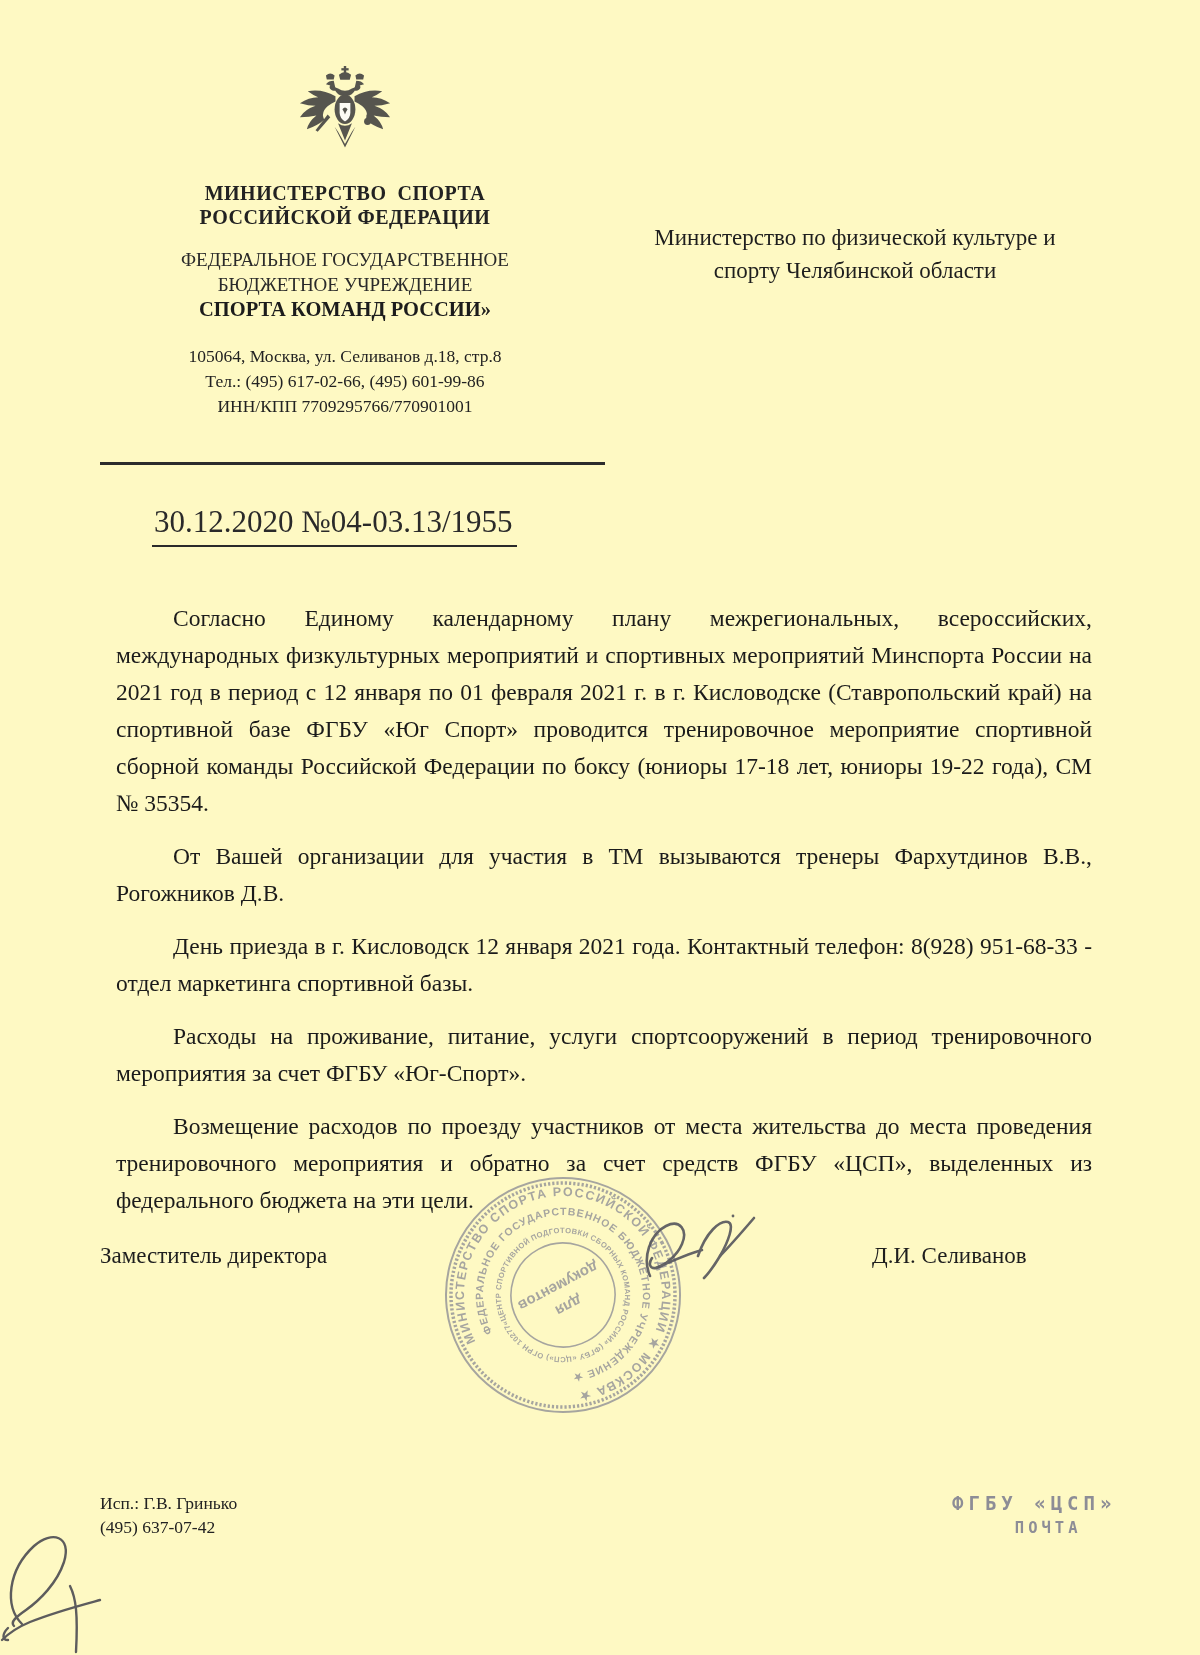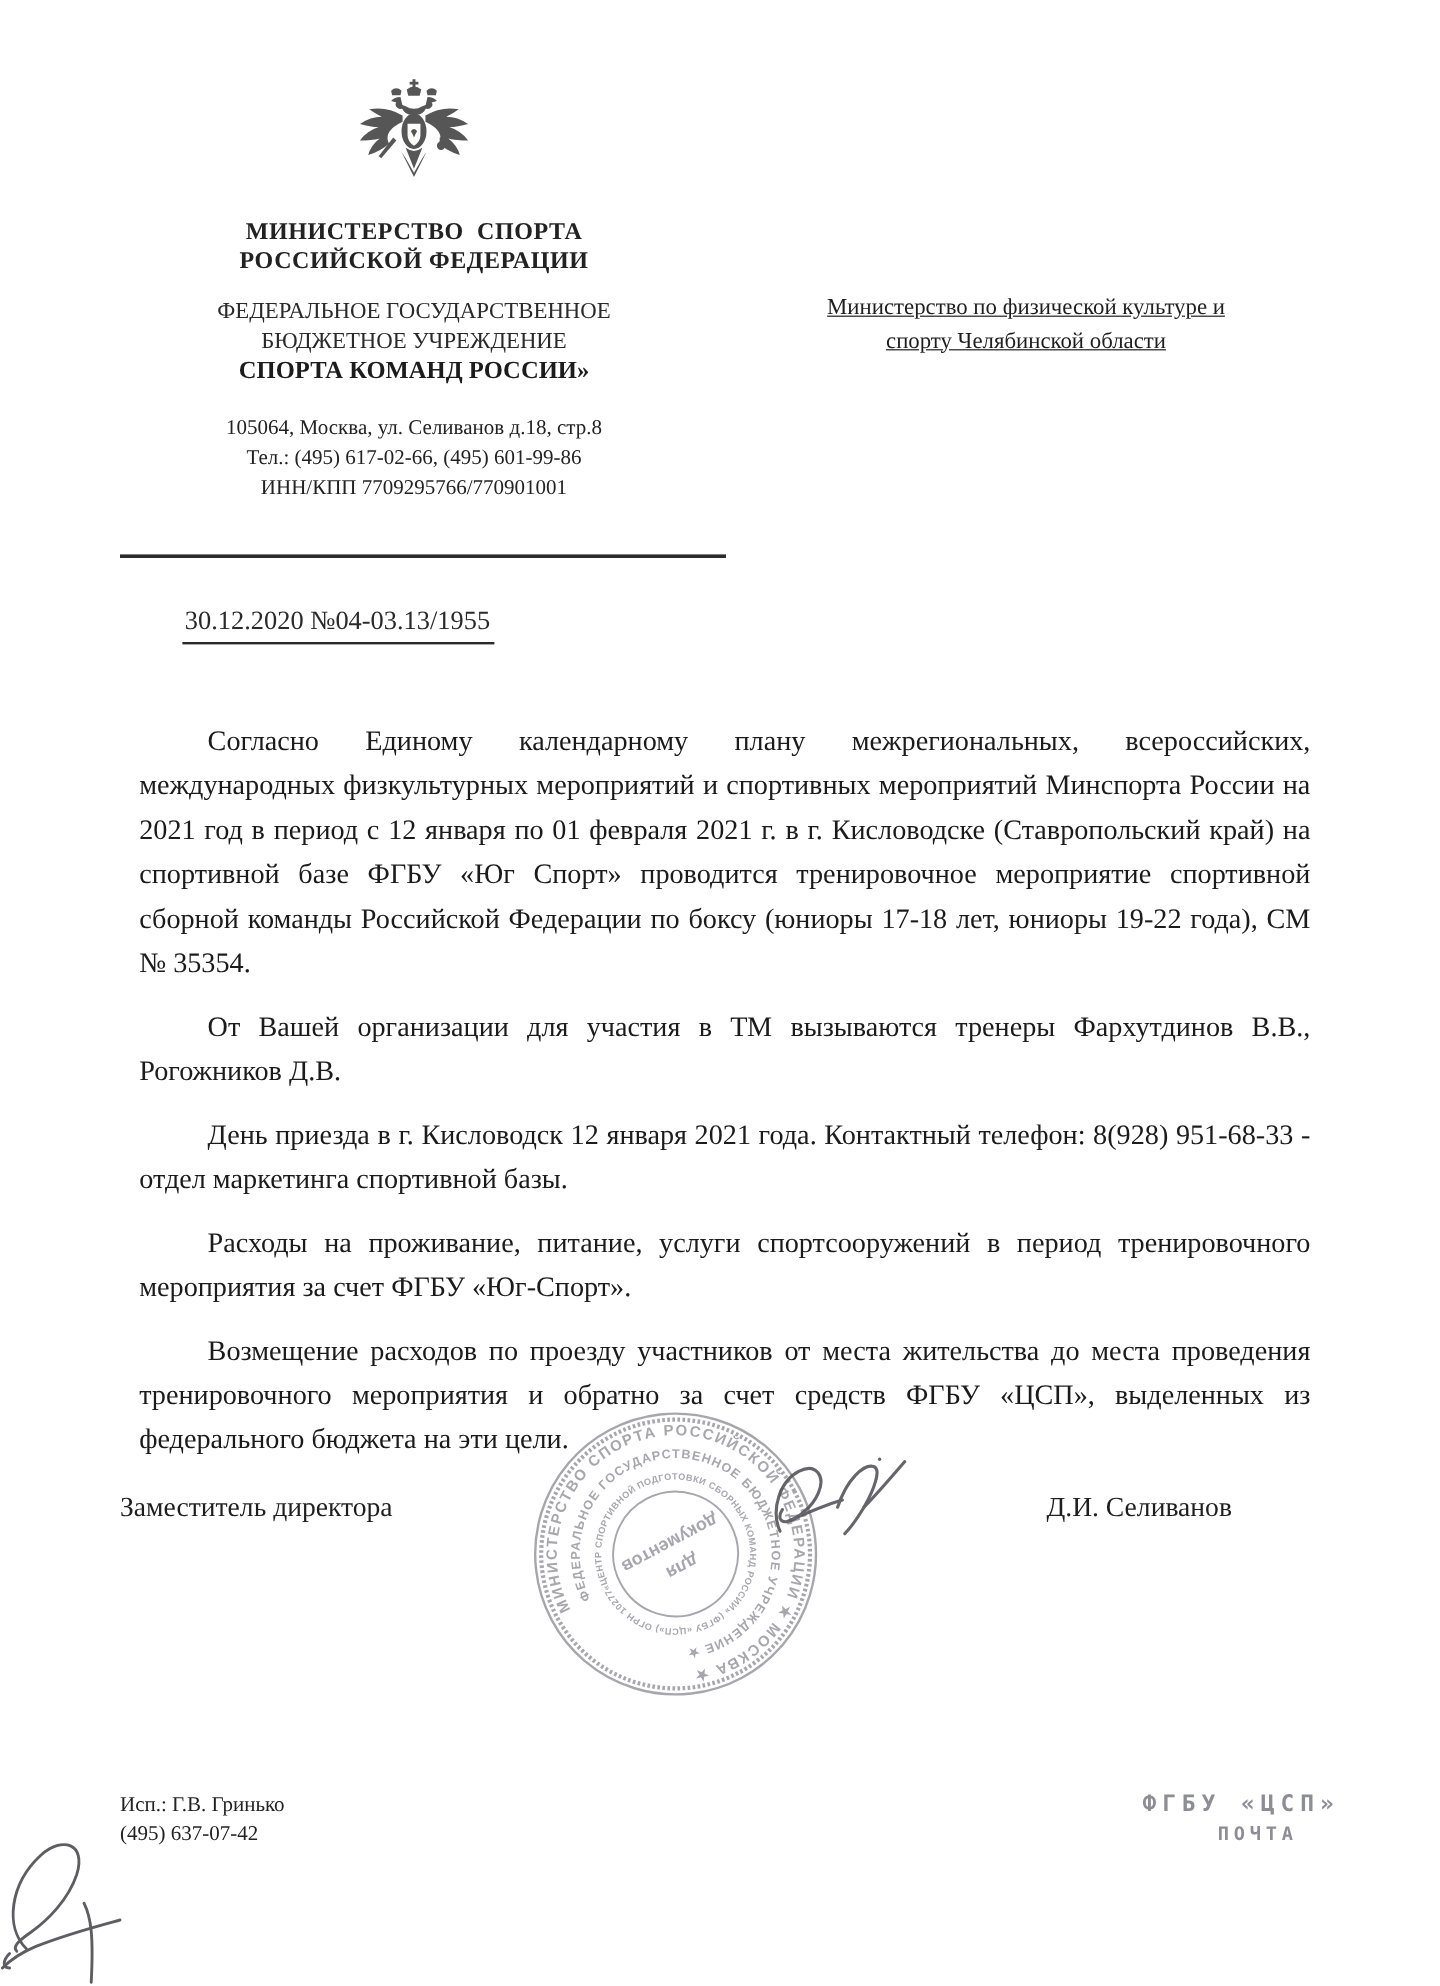--- a/index.html
+++ b/index.html
@@ -1,21 +1,21 @@
 <!DOCTYPE html>
 <html><head>
 <meta charset="utf-8">
 <style>
   html,body{margin:0;padding:0;}
   body{background:#e8e8e8;}
   .page{
     position:relative;
     width:1200px;height:1655px;
     margin:0 auto;
-    background:#ffffff;
+    background:#fef9c3;
     font-family:"Liberation Serif", serif;
     color:#1d1d1d;
     overflow:hidden;
   }
   .prewrap{white-space:pre-wrap;}
 
   
   .lh-left{
     position:absolute;left:108px;top:60px;width:474px;
     text-align:center;
@@ -28,28 +28,28 @@
   .org-top{margin-top:20px;font-size:19px;line-height:1.2;color:#2a2a2a;}
   .org-bold{font-weight:bold;font-size:20.5px;line-height:1.2;color:#1c1c1c;}
   .addr{margin-top:24px;font-size:17.5px;line-height:1.3;color:#222;}
   .lh-rule{
     position:absolute;left:100px;top:462px;width:505px;height:3px;
     background:#2c2c2c;
   }
 
   
   .recipient{
-    position:absolute;left:605px;top:243px;width:500px;
-    text-align:center;font-size:19px;line-height:1.45;color:#1e1e1e;text-decoration:underline;
+    position:absolute;left:605px;top:221px;width:500px;
+    text-align:center;font-size:23px;line-height:1.45;color:#1e1e1e;
   }
 
   
   .refline{
     position:absolute;left:152px;top:504px;
-    font-size:22px;color:#2a2a2a;
+    font-size:31px;color:#2a2a2a;
     border-bottom:2.5px solid #2a2a2a;padding:0 4px 5px 2px;
   }
 
   
   .body-text{
     position:absolute;left:100px;top:584px;width:1008px;
     font-size:23.5px;line-height:37px;color:#1b1b1b;
     text-align:justify;
   }
   .body-text p{margin:16px;text-indent:57px;}

